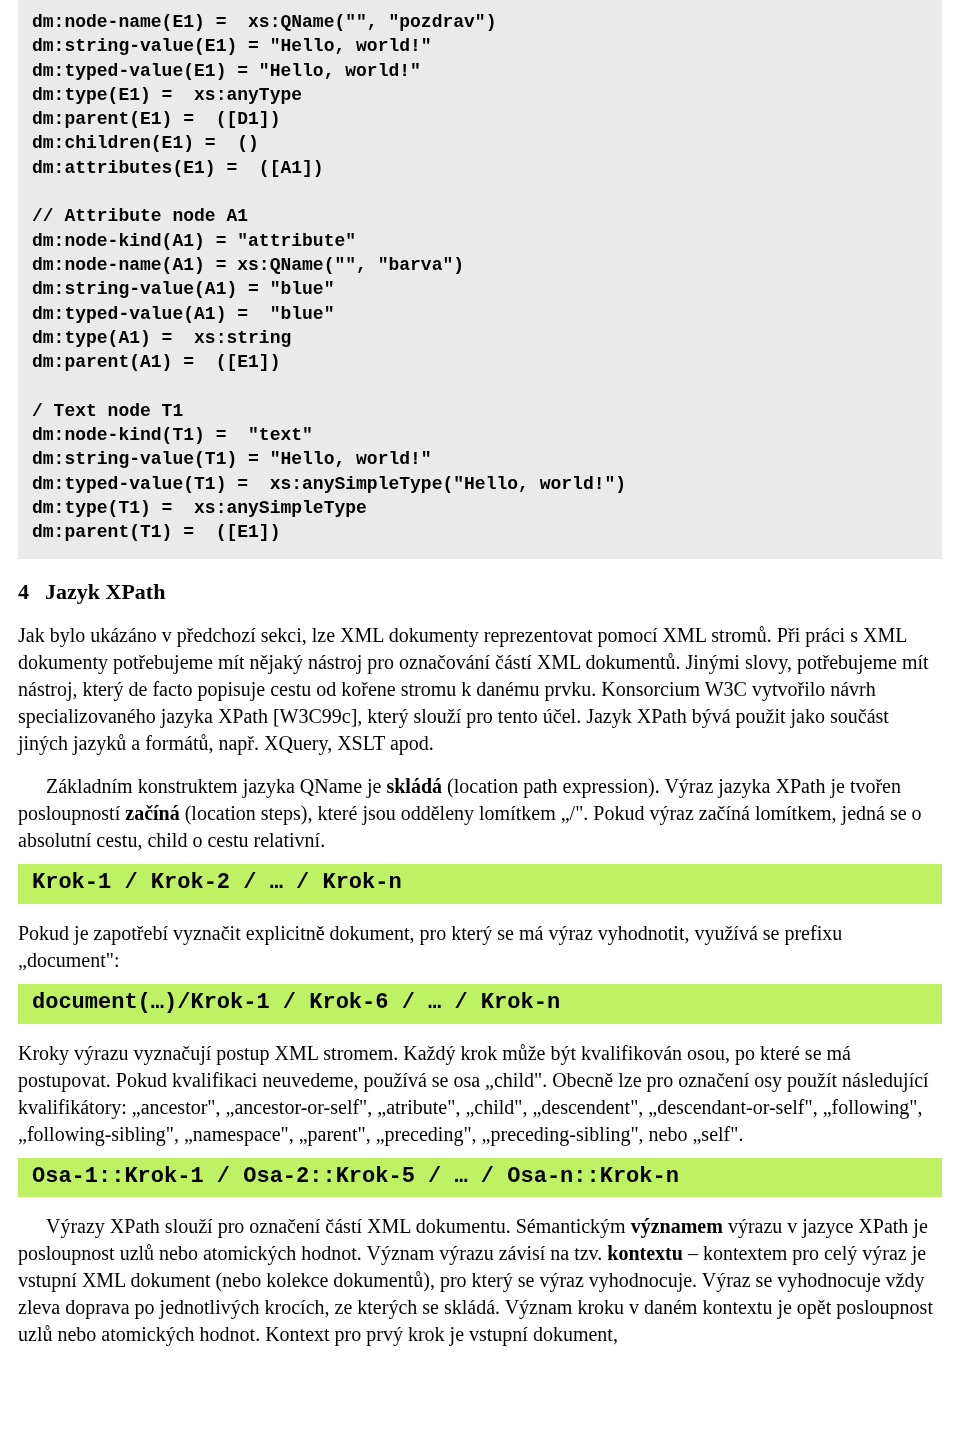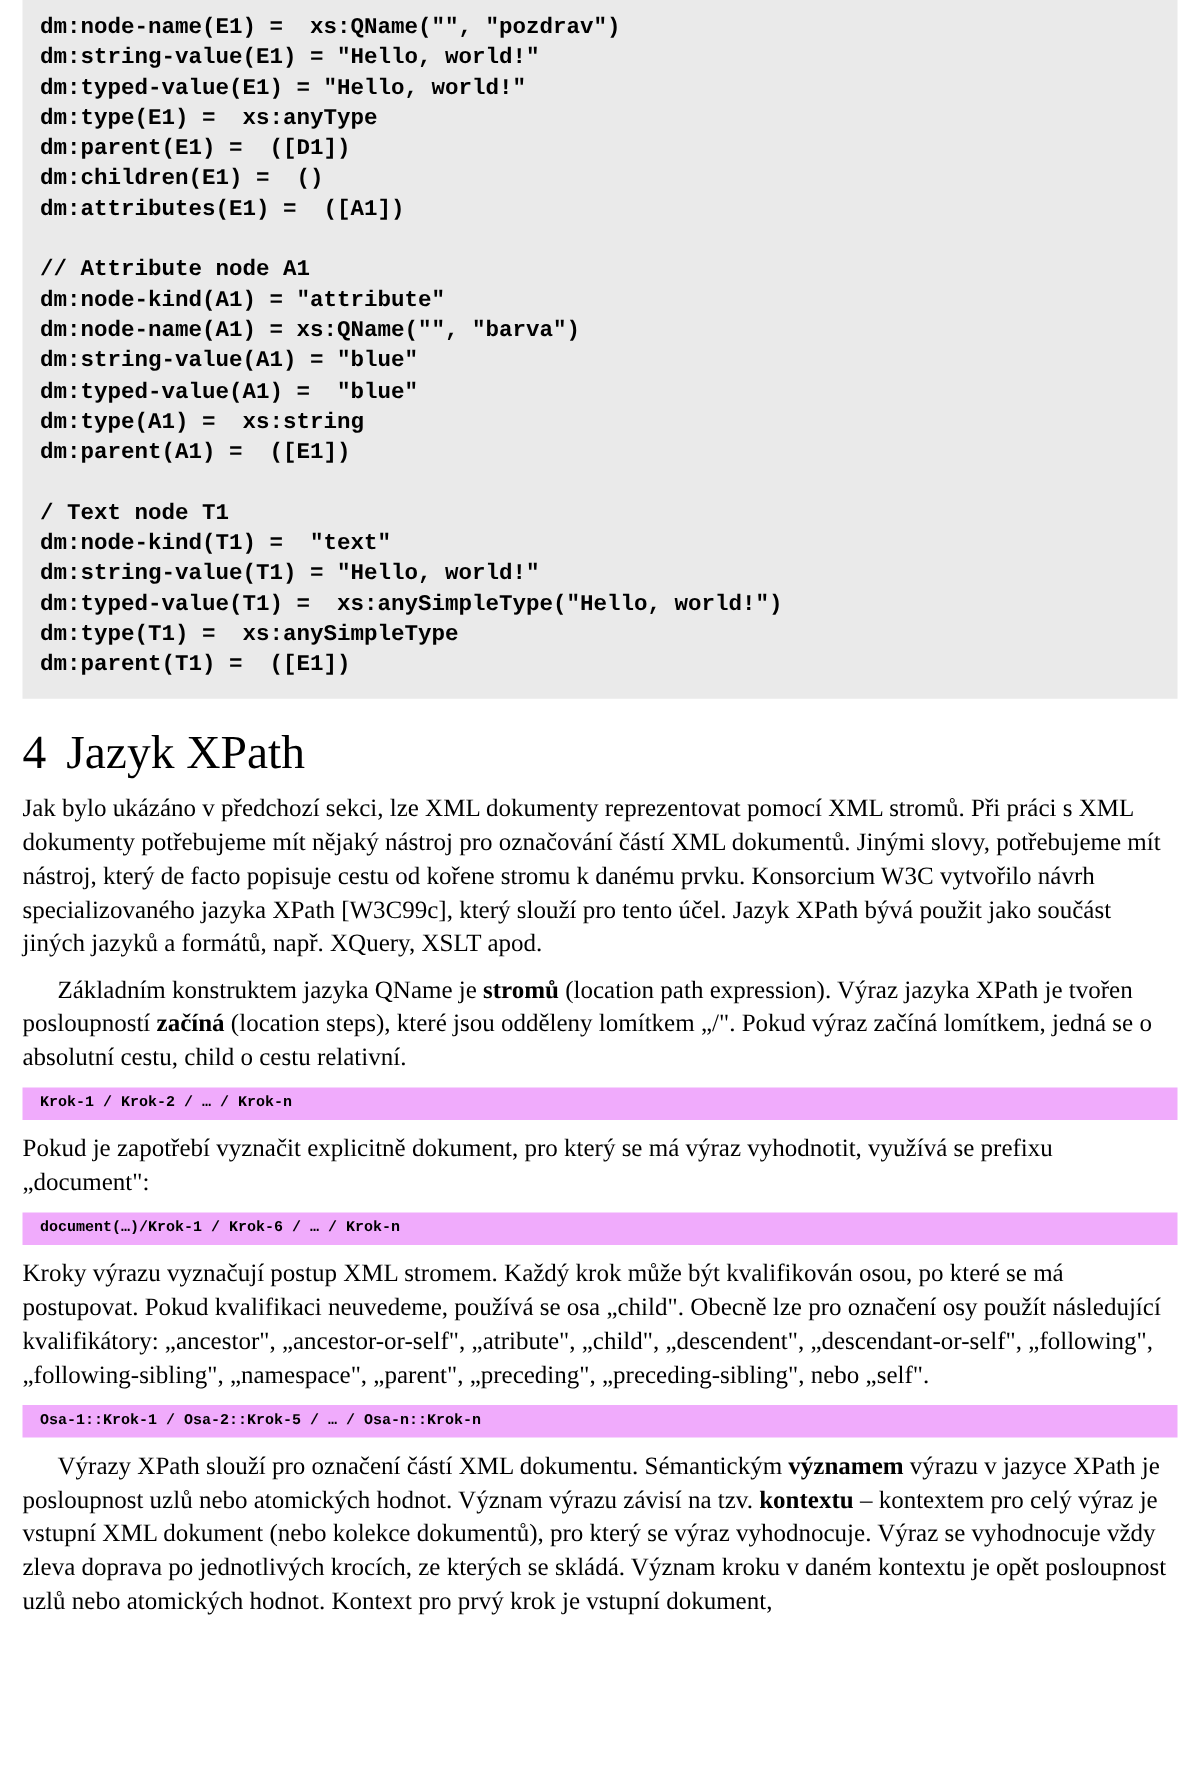--- a/index.html
+++ b/index.html
@@ -17,35 +17,35 @@
     font-size: 18px;
     font-weight: bold;
     background: #eaeaea;
     margin: 0 0 18px 0;
     padding: 10px 14px 14px 14px;
     white-space: pre-wrap;
     line-height: 1.35;
   }
   pre.code-inline {
     font-family: "Courier New", Courier, monospace;
-    font-size: 12px;
+    font-size: 22px;
     font-weight: bold;
-    background: #f0abfc;
+    background: #bef264;
     margin: 6px 0 10px 0;
     padding: 4px 14px 6px 14px;
     white-space: pre-wrap;
     line-height: 1.35;
   }
   h2.section {
-    font-weight: normal;
-    font-size: 38px;
+    font-weight: bold;
+    font-size: 22px;
     margin: 8px 0 6px 0;
   }
   h2.section .num { margin-right: 16px; }
-  p { margin: 0 0 10px 0; }
+  p { margin: 16px 0 10px 0; }
   p.indent { text-indent: 28px; }
   .bold { font-weight: bold; }
 </style>
 </head>
 <body>
 
 <pre class="code">dm:node-name(E1) =  xs:QName("", "pozdrav")
 dm:string-value(E1) = "Hello, world!"
 dm:typed-value(E1) = "Hello, world!"
 dm:type(E1) =  xs:anyType
@@ -68,21 +68,21 @@
 dm:type(T1) =  xs:anySimpleType
 dm:parent(T1) =  ([E1])</pre>
 
 <h2 class="section">
   <span class="num">4</span><span>Jazyk XPath</span>
 </h2>
 
 <p>Jak bylo ukázáno v předchozí sekci, lze XML dokumenty reprezentovat pomocí XML stromů. Při práci s XML dokumenty potřebujeme mít nějaký nástroj pro označování částí XML dokumentů. Jinými slovy, potřebujeme mít nástroj, který de facto popisuje cestu od kořene stromu k danému prvku. Konsorcium W3C vytvořilo návrh specializovaného jazyka XPath [W3C99c], který slouží pro tento účel. Jazyk XPath bývá použit jako součást jiných jazyků a formátů, např. XQuery, XSLT apod.</p>
 
 <p class="indent">
-  <span>Základním konstruktem jazyka QName je </span><span class="bold">stromů</span><span> (location path expression). Výraz jazyka XPath je tvořen posloupností </span><span class="bold">začíná</span><span> (location steps), které jsou odděleny lomítkem „/". Pokud výraz začíná lomítkem, jedná se o absolutní cestu, child o cestu relativní.</span>
+  <span>Základním konstruktem jazyka QName je </span><span class="bold">skládá</span><span> (location path expression). Výraz jazyka XPath je tvořen posloupností </span><span class="bold">začíná</span><span> (location steps), které jsou odděleny lomítkem „/". Pokud výraz začíná lomítkem, jedná se o absolutní cestu, child o cestu relativní.</span>
 </p>
 
 <pre class="code-inline">Krok-1 / Krok-2 / … / Krok-n</pre>
 
 <p>Pokud je zapotřebí vyznačit explicitně dokument, pro který se má výraz vyhodnotit, využívá se prefixu „document":</p>
 
 <pre class="code-inline">document(…)/Krok-1 / Krok-6 / … / Krok-n</pre>
 
 <p>Kroky výrazu vyznačují postup XML stromem. Každý krok může být kvalifikován osou, po které se má postupovat. Pokud kvalifikaci neuvedeme, používá se osa „child". Obecně lze pro označení osy použít následující kvalifikátory: „ancestor", „ancestor-or-self", „atribute", „child", „descendent", „descendant-or-self", „following", „following-sibling", „namespace", „parent", „preceding", „preceding-sibling", nebo „self".</p>
 

